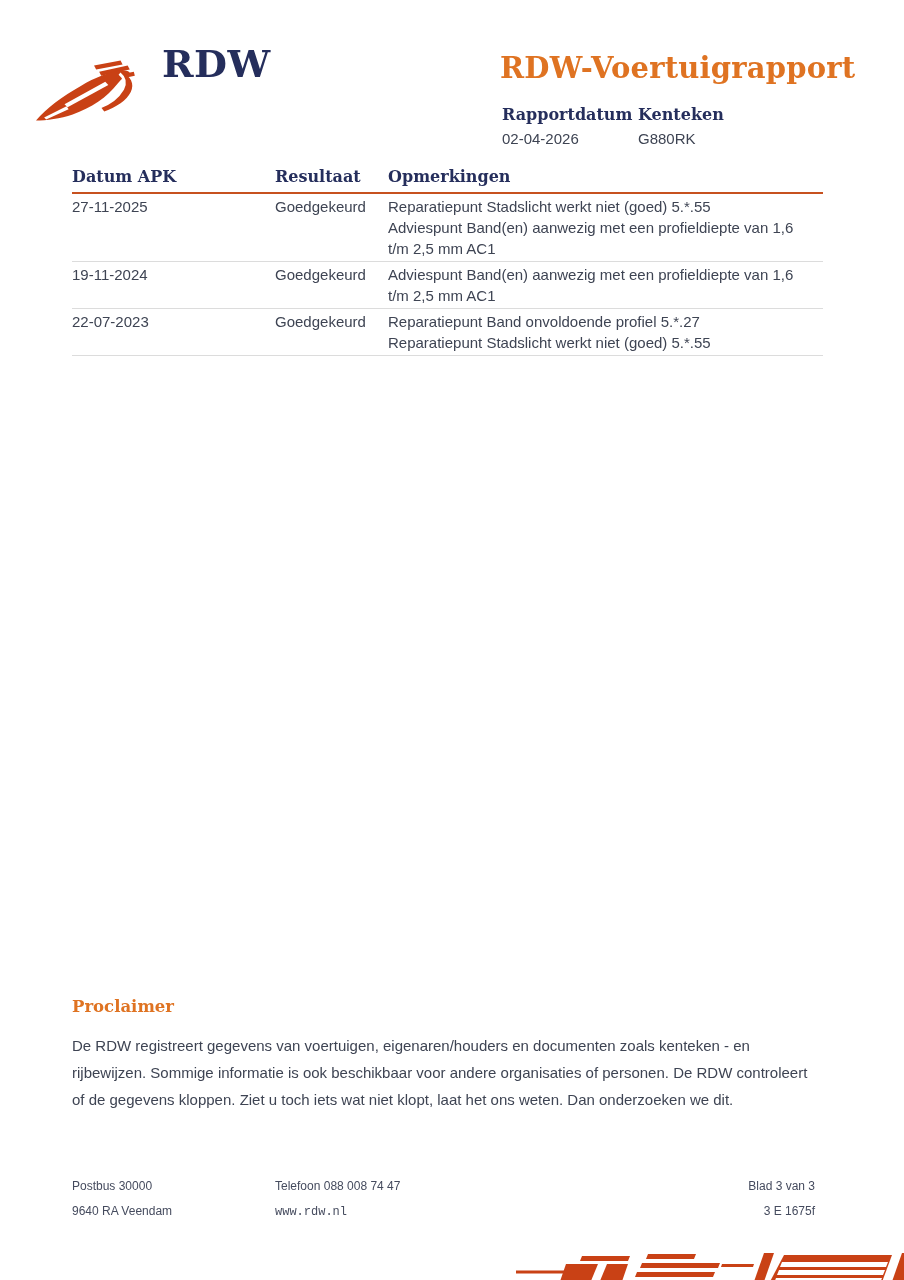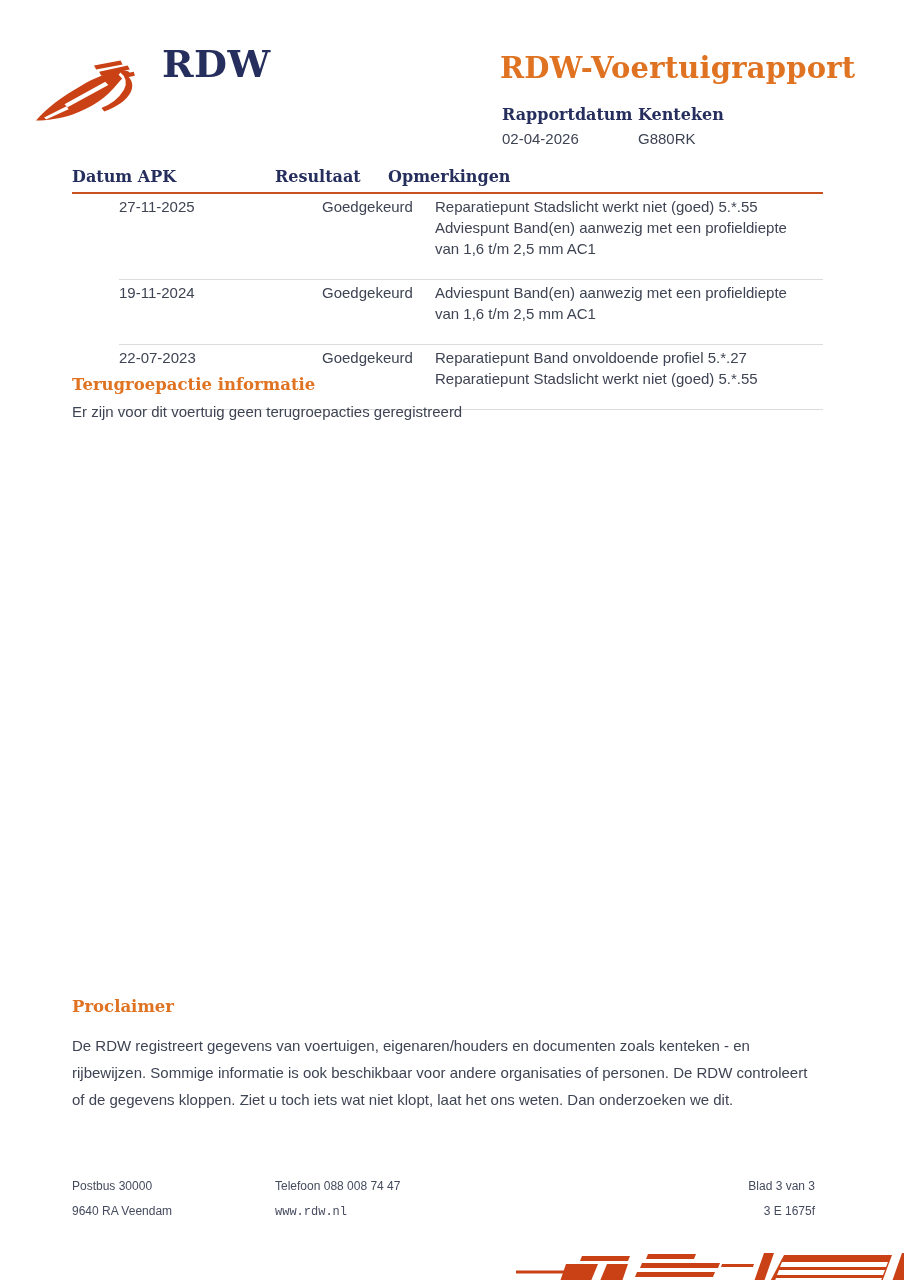--- a/index.html
+++ b/index.html
@@ -43,21 +43,21 @@
   
   .apk-table{position:absolute;left:72px;top:158px;width:751px;}
   .thead{
     display:grid;grid-template-columns:203px 113px 1fr;
     font-family:"DejaVu Serif", serif;font-weight:700;font-size:16px;color:var(--navy);
     padding-bottom:6px;border-bottom:2.5px solid var(--orange-rule);
   }
   .trow{
     display:grid;grid-template-columns:203px 113px 1fr;
     font-size:15px;color:var(--body-text);line-height:21px;
-    padding:2px 0 20px;border-bottom:1px solid var(--row-divider);margin-left:47px;
+    padding:2px 0 2px;border-bottom:1px solid var(--row-divider);
   }
   .td{padding-right:8px;}
 
   
   .section-heading{
     font-family:"DejaVu Serif", serif;font-weight:700;
     font-size:16.5px;color:var(--orange);
   }
   .recall-section{position:absolute;left:72px;top:366px;width:750px;}
   .recall-text{margin-top:9px;font-size:15px;color:var(--body-text);}
@@ -138,24 +138,20 @@
           <div class="td">22-07-2023</div>
           <div class="td">Goedgekeurd</div>
           <div class="td">
             <div>Reparatiepunt Band onvoldoende profiel 5.*.27</div>
             <div>Reparatiepunt Stadslicht werkt niet (goed) 5.*.55</div>
           </div>
         </div>
       </div>
   </div>
 
-  <div class="recall-section">
-    <div class="section-heading">Terugroepactie informatie</div>
-    <div class="recall-text">Er zijn voor dit voertuig geen terugroepacties geregistreerd</div>
-  </div>
 
   <div class="proclaimer-section">
     <div class="section-heading">Proclaimer</div>
     <p class="proclaimer-text">De RDW registreert gegevens van voertuigen, eigenaren/houders en documenten zoals kenteken - en rijbewijzen. Sommige informatie is ook beschikbaar voor andere organisaties of personen. De RDW controleert of de gegevens kloppen. Ziet u toch iets wat niet klopt, laat het ons weten. Dan onderzoeken we dit.</p>
   </div>
 
   <div class="footer">
     <div>Postbus 30000</div>
     <div>Telefoon 088 008 74 47</div>
     <div class="right">Blad 3 van 3</div>

